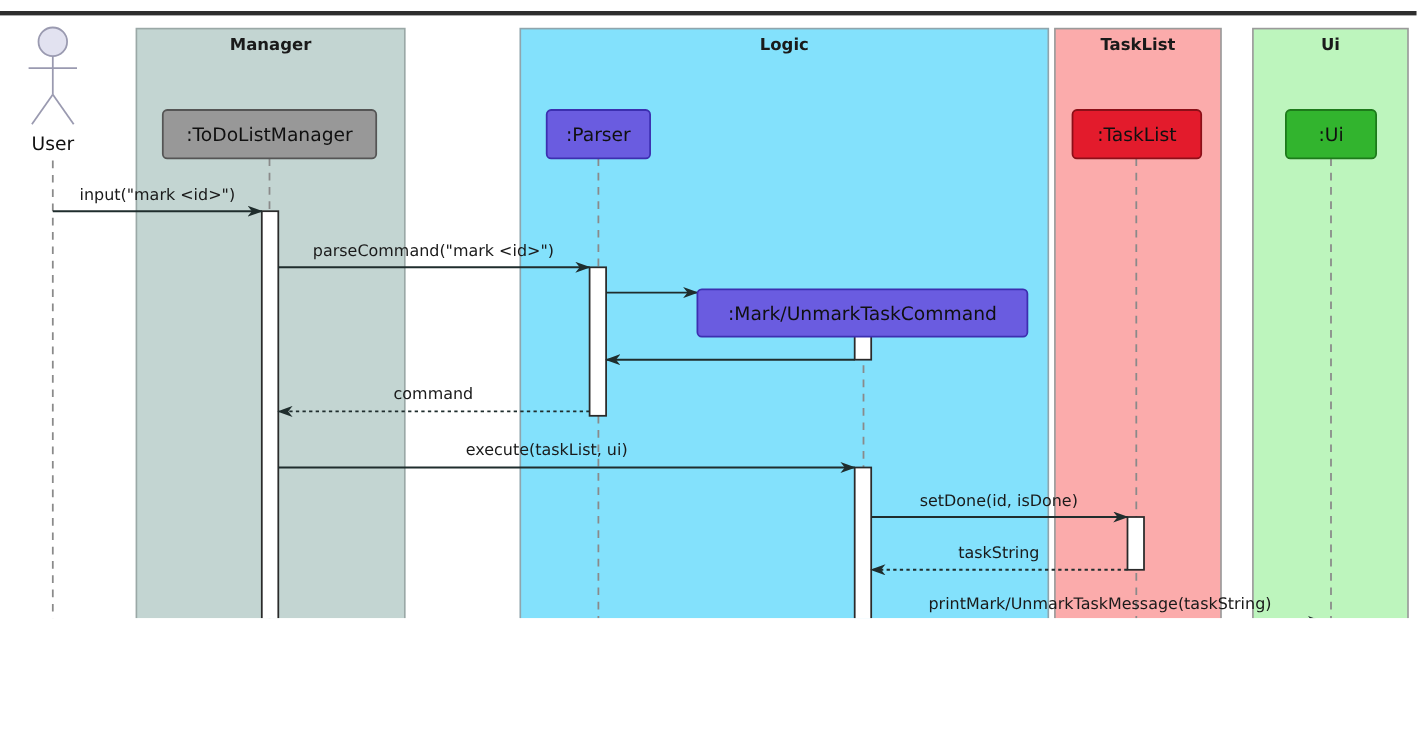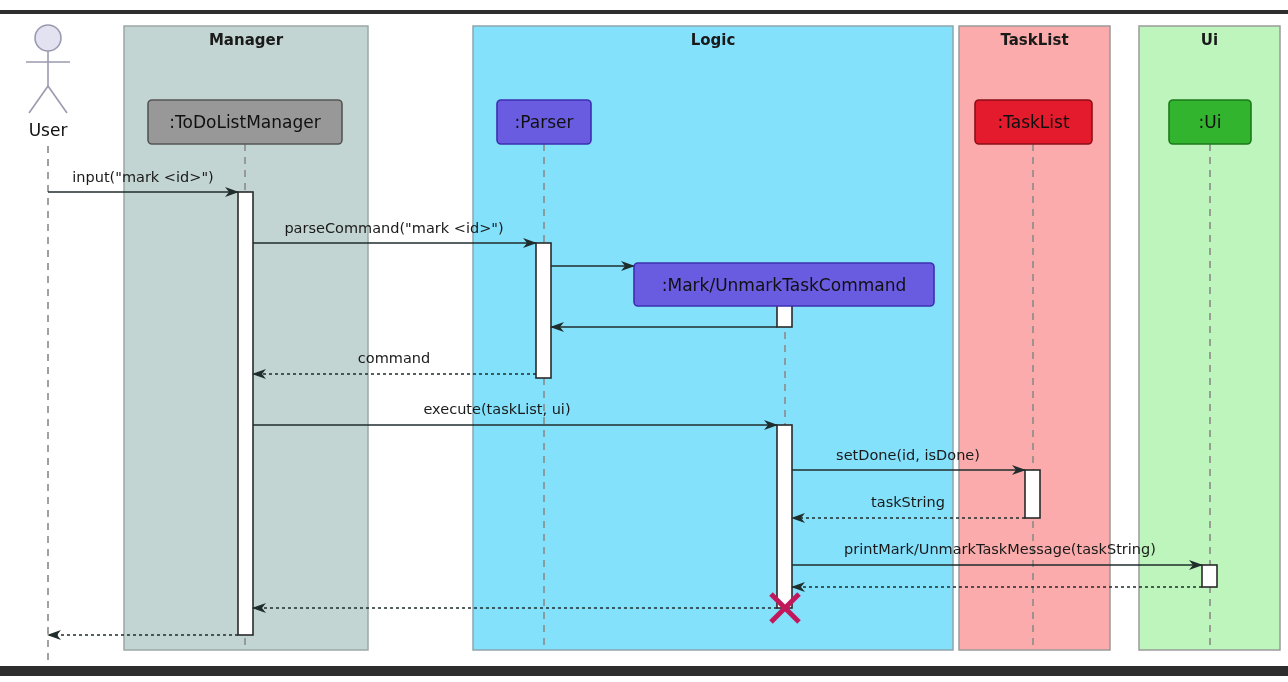--- a/index.html
+++ b/index.html
@@ -1,18 +1,18 @@
 <!DOCTYPE html>
 <html><head>
 <meta charset="utf-8">
 <title>Sequence Diagram</title>
 <style>
   html,body{margin:0;padding:0;background:#ffffff;}
   body{font-family:"DejaVu Sans",sans-serif;}
-  #stage{position:relative;width:1288px;height:682px;background:#fff;overflow:hidden;}
+  #stage{position:relative;width:1288px;height:562px;background:#fff;overflow:hidden;}
   svg#diagram{position:absolute;left:0;top:0;width:1288px;height:682px;}
   .pkg-label{font-family:"DejaVu Sans",sans-serif;font-size:15px;font-weight:bold;fill:#1a1a1a;text-anchor:middle;}
   .part-label{font-family:"DejaVu Sans",sans-serif;font-size:17px;fill:#101010;text-anchor:middle;}
   .msg-label{font-family:"DejaVu Sans",sans-serif;font-size:14.5px;fill:#1a1a1a;text-anchor:middle;}
   .actor-label{font-family:"DejaVu Sans",sans-serif;font-size:17px;fill:#101010;text-anchor:middle;}
 </style>
 </head>
 <body>
 
 <div id="stage">

